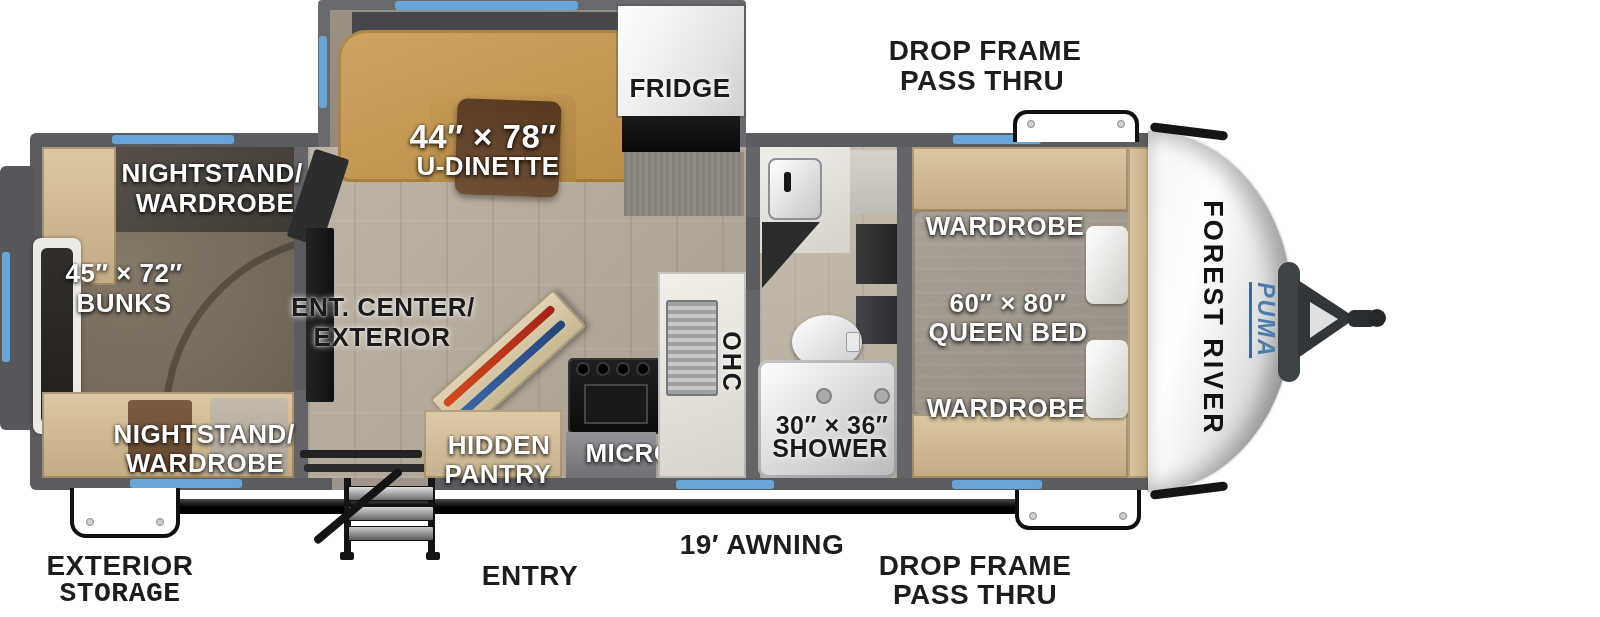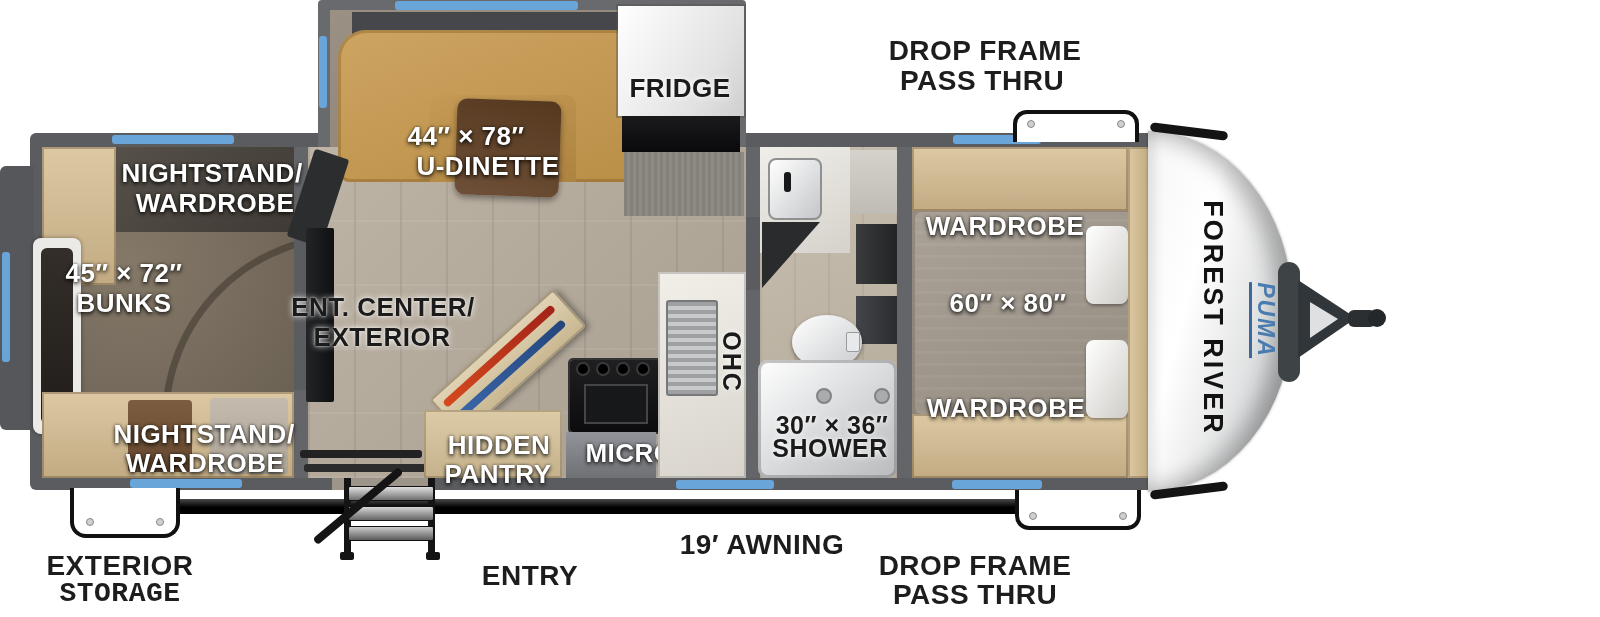--- a/index.html
+++ b/index.html
@@ -74,21 +74,21 @@
   <div class="lbl lw" style="left:121px;top:303px;font-size:26px;padding-left:6px;">BUNKS</div>
   <div class="lbl lw" style="left:204px;top:434px;font-size:26px;">NIGHTSTAND/</div>
   <div class="lbl lw" style="left:205px;top:463px;font-size:26px;">WARDROBE</div>
 
   <div class="abs" style="left:338px;top:30px;width:312px;height:152px;background:linear-gradient(160deg,#cda461,#b98e47);border-radius:28px 28px 12px 12px;box-shadow:inset 0 0 0 3px rgba(120,85,30,.35);"></div>
   <div class="abs" style="left:430px;top:95px;width:146px;height:87px;background:linear-gradient(160deg,#c49a55,#ad8340);border-radius:10px 10px 0 0;"></div>
   <div class="abs" style="left:456px;top:100px;width:104px;height:96px;background:linear-gradient(15deg,#6e4f37,#55391f);border-radius:10px;transform:rotate(2deg);box-shadow:0 3px 6px rgba(0,0,0,.4);"></div>
   <div class="abs" style="left:618px;top:6px;width:126px;height:110px;background:linear-gradient(120deg,#ffffff,#e2e2e2 70%,#cfcfcf);box-shadow:0 0 0 2px rgba(80,80,80,.4);"></div>
   <div class="abs" style="left:622px;top:116px;width:118px;height:36px;background:linear-gradient(#1a1a1c,#0a0a0c);"></div>
   <div class="abs" style="left:624px;top:152px;width:120px;height:64px;background:repeating-linear-gradient(90deg,rgba(0,0,0,.08) 0 3px,rgba(0,0,0,0) 3px 6px),#8f8b84;"></div>
-  <div class="lbl lw" style="left:466px;top:136px;font-size:26px;text-align:right;">44″ × 78″</div>
+  <div class="lbl lw" style="left:483px;top:136px;font-size:33px;text-align:right;">44″ × 78″</div>
   <div class="lbl lw" style="left:488px;top:166px;font-size:26px;">U-DINETTE</div>
   <div class="lbl lb" style="left:680px;top:88px;font-size:26px;">FRIDGE</div>
 
   <div class="abs" style="left:300px;top:152px;width:36px;height:92px;background:#2c2d2f;transform:rotate(18deg);border-radius:3px;"></div>
   <div class="abs" style="left:306px;top:228px;width:28px;height:174px;background:linear-gradient(90deg,#232426,#0f1011);border-radius:2px;"></div>
   <div class="lbl lb" style="left:383px;top:307px;font-size:26px;">ENT. CENTER/</div>
   <div class="lbl lb" style="left:382px;top:337px;font-size:26px;">EXTERIOR</div>
 
   <div class="abs" style="left:425px;top:338px;width:162px;height:46px;background:linear-gradient(#e0d2b4,#c9b891);border:2px solid #a6997c;border-radius:4px;transform:rotate(-42deg);box-shadow:3px 3px 6px rgba(0,0,0,.35);">
     <div class="abs" style="left:6px;top:8px;width:146px;height:8px;background:linear-gradient(90deg,#d44a1e,#a32318);border-radius:4px;"></div>
@@ -134,20 +134,21 @@
   <div class="lbl lb" style="left:830px;top:448px;font-size:25px;">SHOWER</div>
 
   <div class="abs woodcab" style="left:912px;top:147px;width:216px;height:64px;"></div>
   <div class="abs woodcab" style="left:912px;top:414px;width:216px;height:64px;"></div>
   <div class="abs" style="left:915px;top:212px;width:213px;height:202px;background:repeating-linear-gradient(0deg,rgba(255,255,255,.05) 0 3px,rgba(255,255,255,0) 3px 12px),linear-gradient(150deg,#a9a196,#958d82);border-radius:6px 0 0 6px;"></div>
   <div class="abs" style="left:1086px;top:226px;width:42px;height:78px;background:linear-gradient(120deg,#ffffff,#cfcdc8);border-radius:8px;box-shadow:0 2px 3px rgba(0,0,0,.35);"></div>
   <div class="abs" style="left:1086px;top:340px;width:42px;height:78px;background:linear-gradient(120deg,#ffffff,#cfcdc8);border-radius:8px;box-shadow:0 2px 3px rgba(0,0,0,.35);"></div>
   <div class="abs" style="left:1128px;top:147px;width:24px;height:331px;background:linear-gradient(90deg,#dcc8a2,#bfa87f);box-shadow:inset 0 0 0 2px rgba(90,70,45,.3);"></div>
   <div class="lbl lw" style="left:1005px;top:226px;font-size:26px;">WARDROBE</div>
   <div class="lbl lw" style="left:1008px;top:303px;font-size:26px;">60″ × 80″</div>
+  <div class="lbl lw" style="left:1008px;top:332px;font-size:26px;">QUEEN BED</div>
   <div class="lbl lw" style="left:1006px;top:408px;font-size:26px;">WARDROBE</div>
   <div class="lbl lb" style="left:1163px;top:313px;font-size:25px;transform:translate(-50%,-50%) rotate(-90deg);letter-spacing:2px;">OHC</div>
 
   <div class="abs" style="left:1148px;top:131px;width:144px;height:361px;border-radius:0 150px 150px 0 / 0 181px 181px 0;
               background:linear-gradient(105deg,#f6f6f6,#ffffff 35%,#dddedf 72%,#bdbfc1 92%);
               box-shadow:inset -16px 0 22px rgba(0,0,0,.28), inset 8px 0 10px rgba(0,0,0,.08), 0 0 3px rgba(0,0,0,.35);"></div>
   <div class="abs" style="left:1150px;top:127px;width:78px;height:9px;background:#141414;border-radius:5px;transform:rotate(7deg);"></div>
   <div class="abs" style="left:1150px;top:486px;width:78px;height:9px;background:#141414;border-radius:5px;transform:rotate(-7deg);"></div>
   <div class="lbl" style="left:1212px;top:318px;font-size:27px;color:#121212;letter-spacing:3px;font-weight:800;
               transform:translate(-50%,-50%) rotate(90deg);">FOREST RIVER</div>

